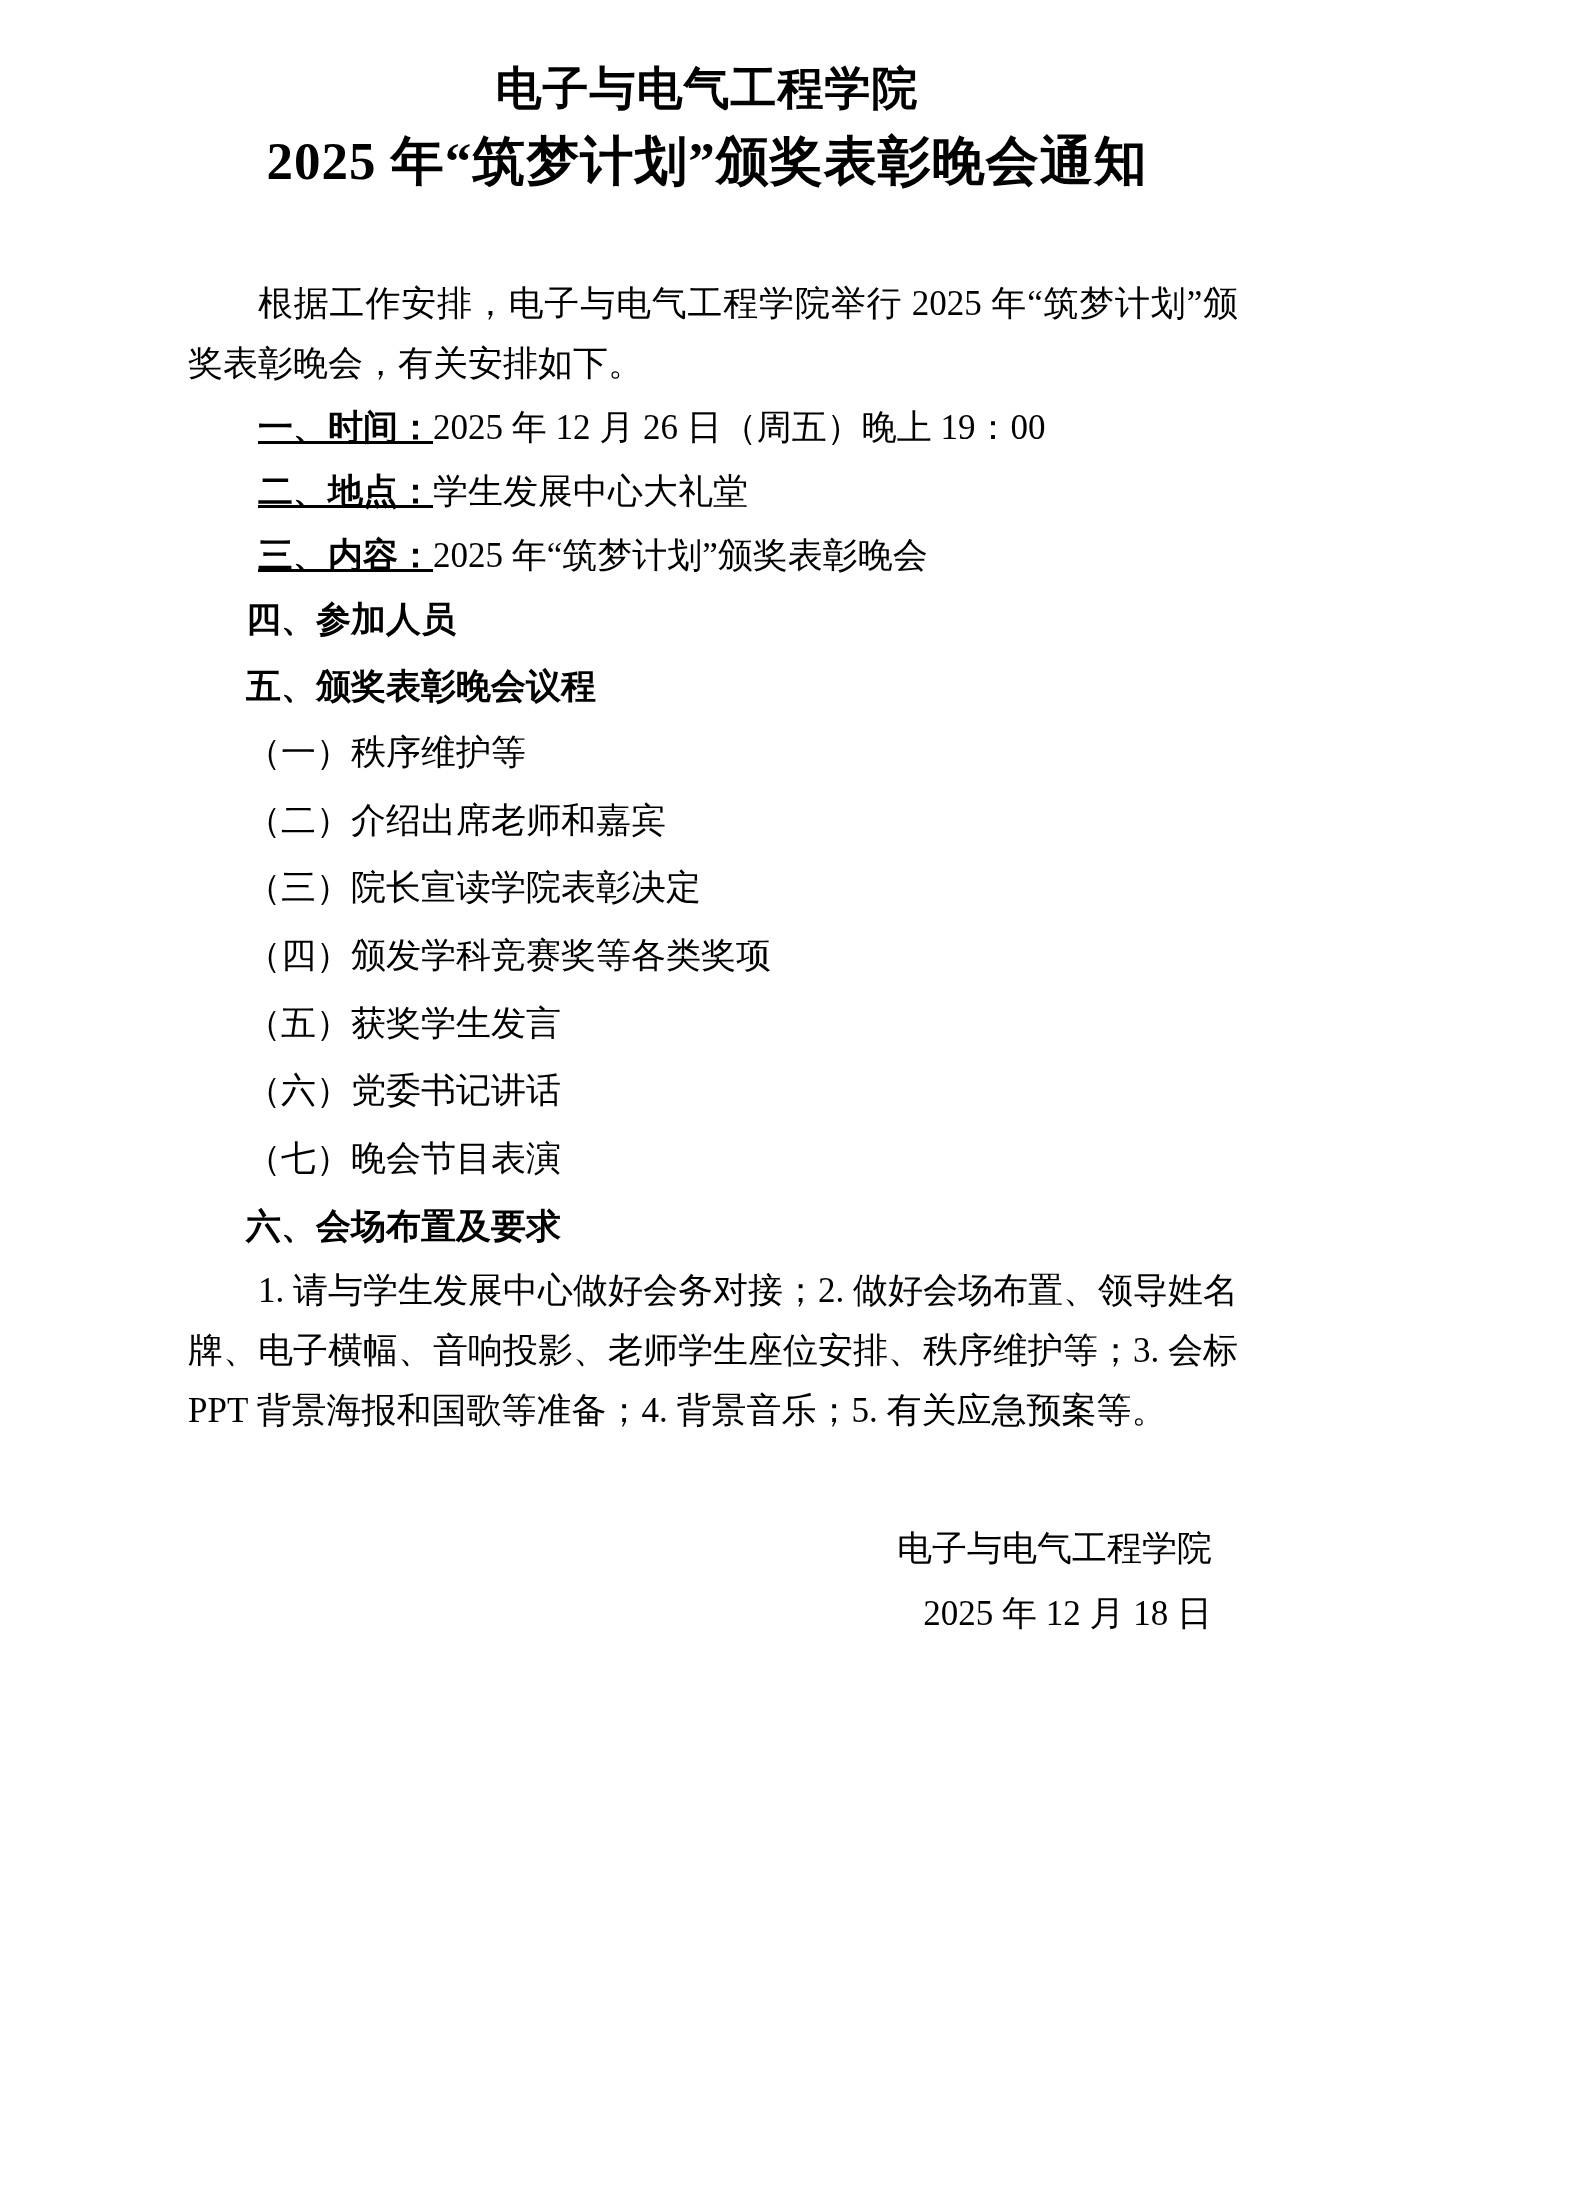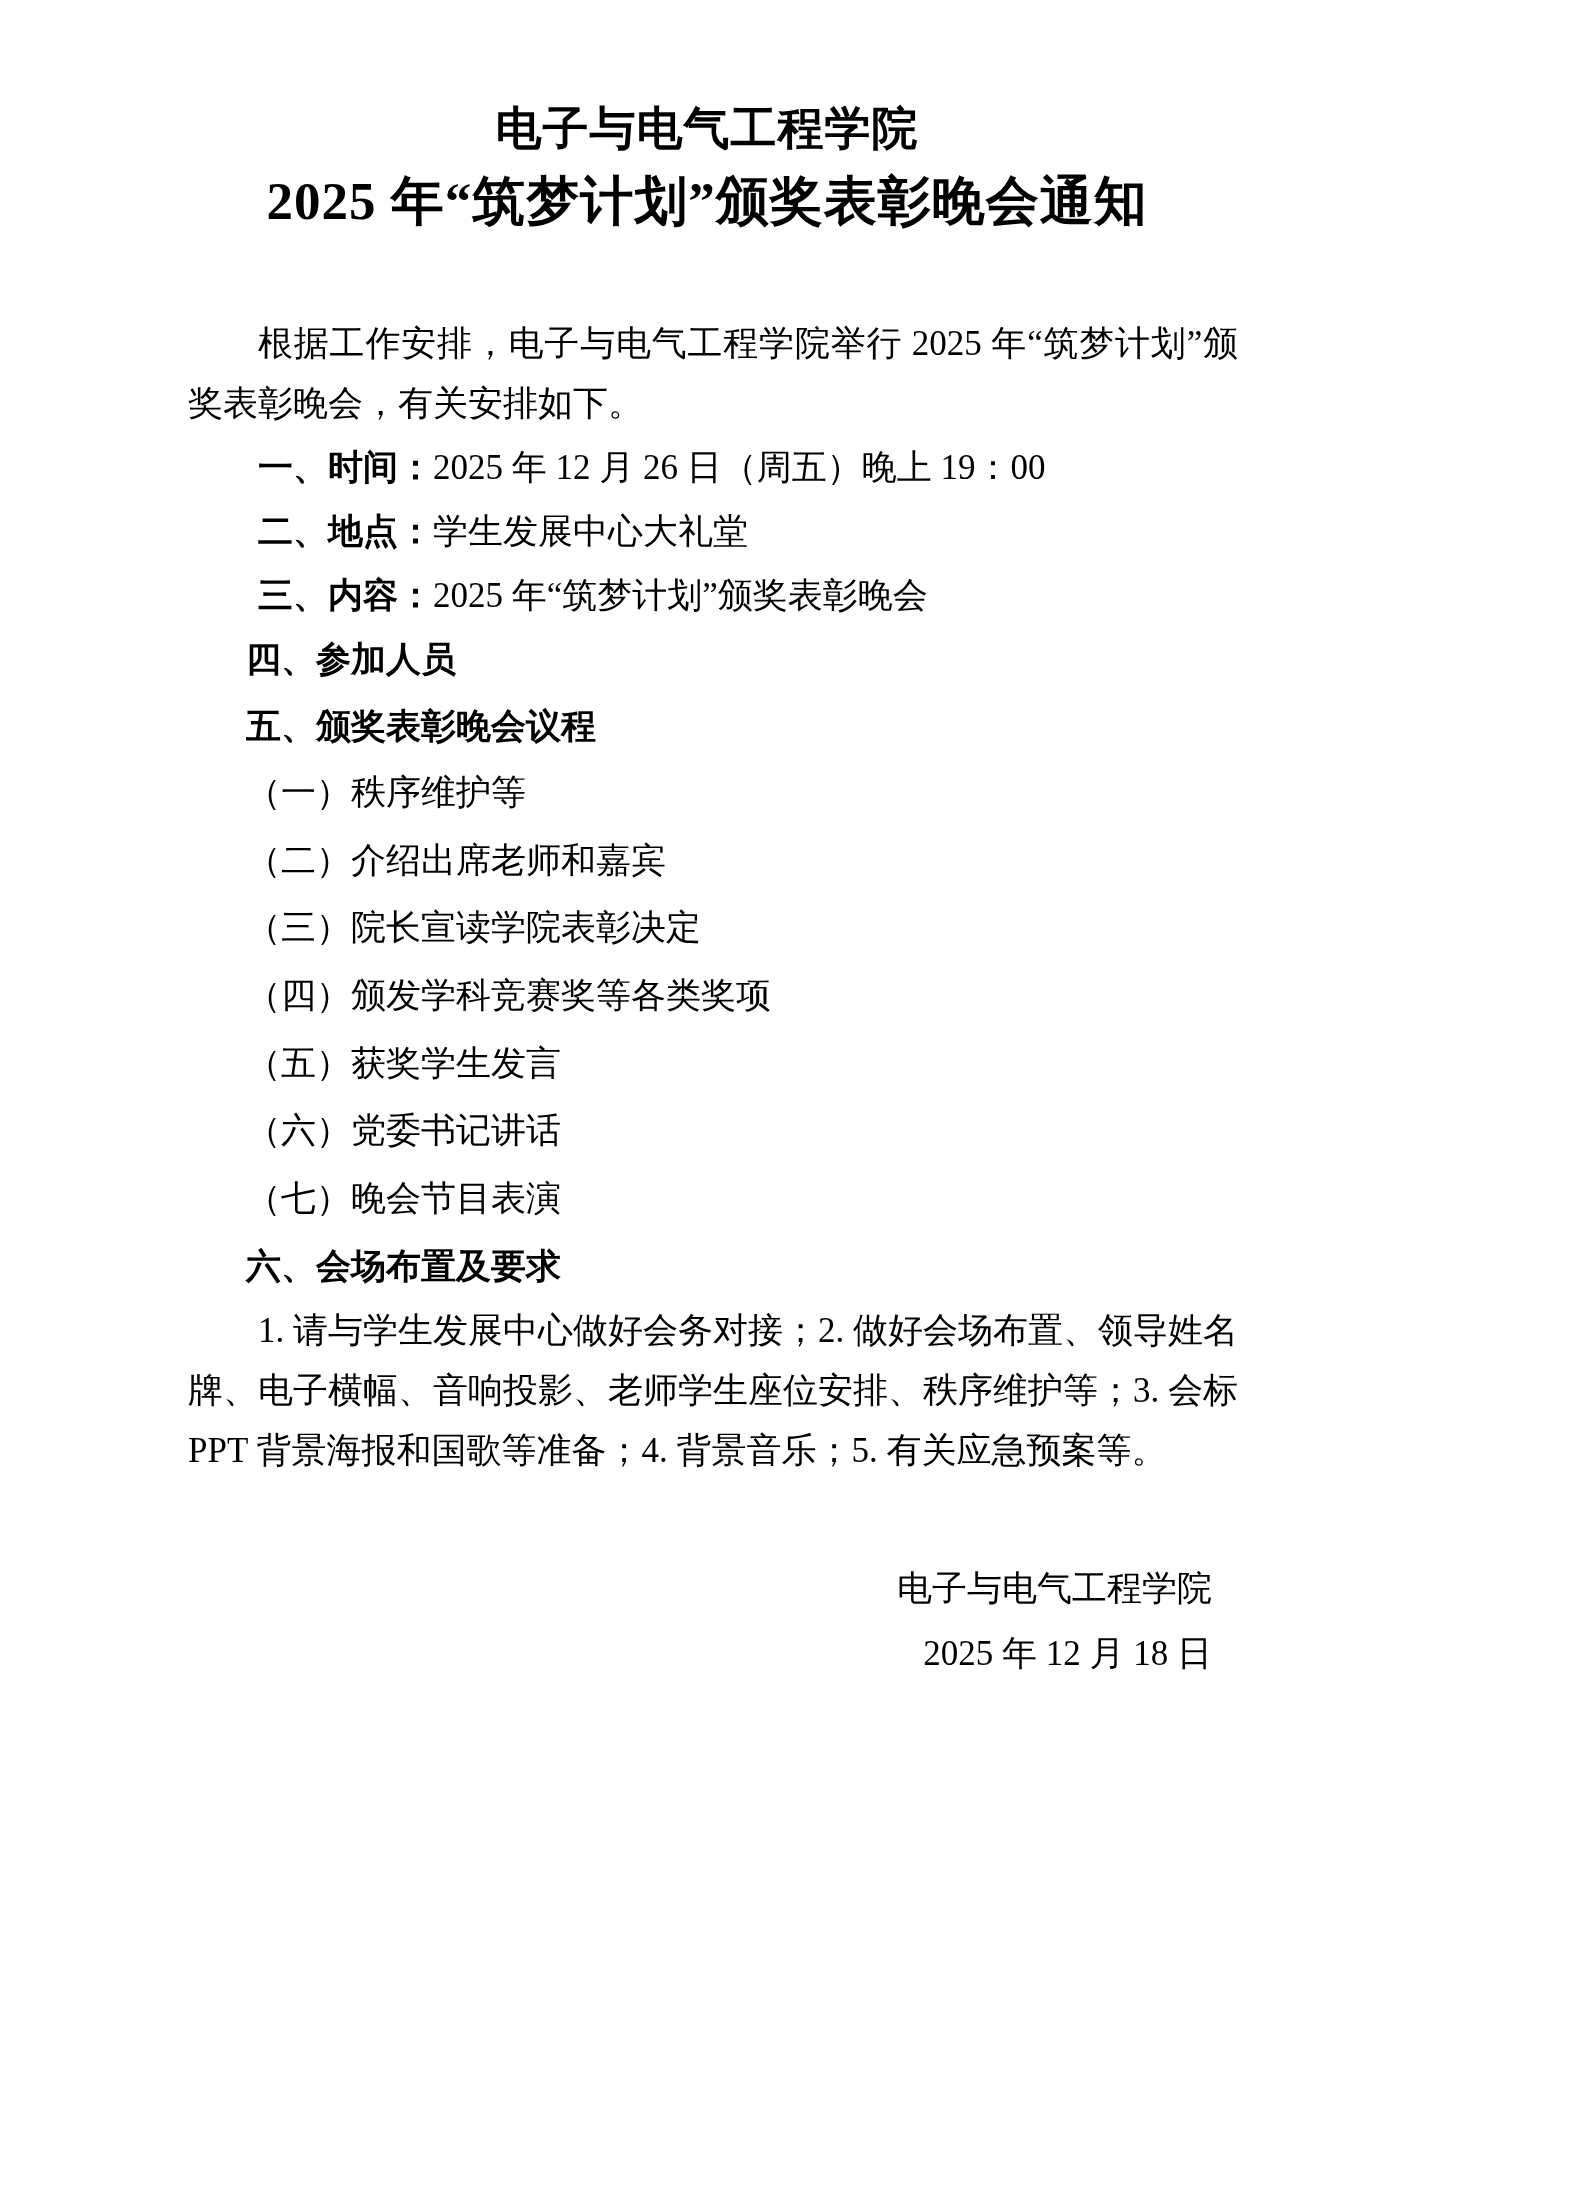--- a/index.html
+++ b/index.html
@@ -10,21 +10,21 @@
   body {
     width: 1586px;
     min-height: 2203px;
     font-family: "Liberation Serif", "DejaVu Serif", serif;
     color: #000000;
   }
   .page {
     width: 1414px;
     min-height: 2203px;
     box-sizing: border-box;
-    padding: 96px 176px 60px 176px;
+    padding: 56px 176px 60px 176px;
     background: #ffffff;
   }
   .doc-title {
     text-align: center;
     font-weight: bold;
     font-size: 46px;
     line-height: 1.45;
     letter-spacing: 1px;
   }
   .doc-title .line1 { display: block; }
@@ -39,20 +39,21 @@
     line-height: 1.72;
     text-align: justify;
     text-justify: inter-ideograph;
   }
   .indent2 { text-indent: 2em; }
   .indent1 { text-indent: 1.1em; }
   .indent-item { text-indent: 2em; }
 
   .heading-num {
     font-weight: bold;
+    text-decoration: underline;
   }
   .section-head {
     font-weight: bold;
     text-indent: 2em;
     font-size: 35px;
     line-height: 1.72;
     margin: 0 0 4px 0;
   }
   .agenda-item {
     text-indent: 2em;

